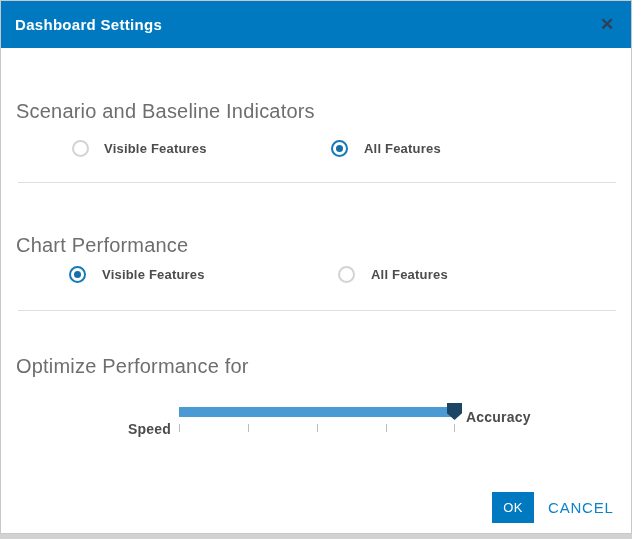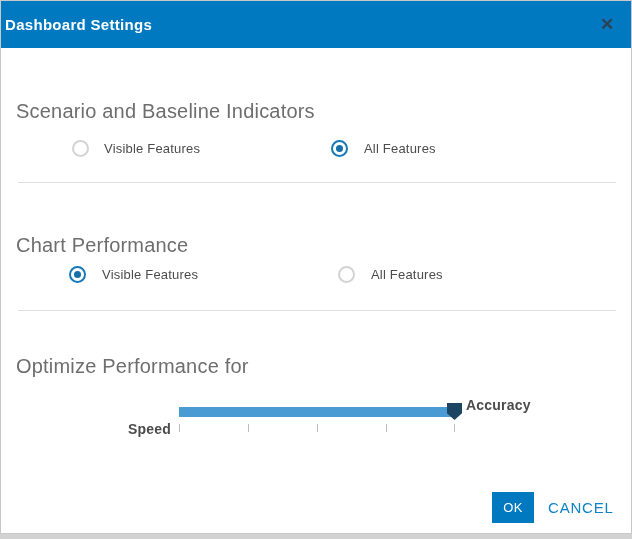--- a/index.html
+++ b/index.html
@@ -14,21 +14,21 @@
     width: 632px; height: 534px;
     background: #ffffff;
     border: 1px solid #c9c9c9;
   }
   .header {
     position: absolute; top: 0; left: 0; right: 0; height: 47px;
     background: #0079c1;
     display: flex; align-items: center;
   }
   .header-title {
-    margin-left: 4px;
+    margin-left: 14px;
     color: #ffffff; font-size: 15px; font-weight: 600;
     letter-spacing: 0.3px;
   }
   .close-btn {
     position: absolute; right: 13px; top: 50%;
     transform: translateY(-50%);
     width: 22px; height: 22px;
     display: flex; align-items: center; justify-content: center;
     color: #2e4154; font-size: 17px; font-weight: 600;
     cursor: pointer; line-height: 1;
@@ -51,21 +51,21 @@
     border: 2px solid #d3d3d3; background: #ffffff;
     position: relative; flex: 0 0 auto;
   }
   .radio-circle.selected { border-color: #1579ba; }
   .radio-circle.selected::after {
     content: ""; position: absolute; left: 3px; top: 3px;
     width: 7px; height: 7px; border-radius: 50%;
     background: #156fa8;
   }
   .radio-label {
-    color: #4c4c4c; font-size: 13px; font-weight: 400;
+    color: #4c4c4c; font-size: 13px; font-weight: 700;
     letter-spacing: 0.2px; white-space: nowrap;
   }
   .slider-end-label {
     position: absolute;
     color: #4c4c4c; font-size: 14px; font-weight: 700;
     letter-spacing: 0.2px; line-height: 16px; white-space: nowrap;
   }
   .slider-track {
     position: absolute; left: 178px; top: 406px;
     width: 278px; height: 10px;
@@ -132,21 +132,21 @@
     <span class="radio-label" style="margin-left: 16px;">All Features</span>
   </div>
 
   <div class="divider" style="top: 309px;"></div>
 
   <div class="section-heading" style="top: 354px;">Optimize Performance for</div>
 
   <div class="slider-end-label" style="left: 127px; top: 420px;">Speed</div>
   <div class="slider-track"></div>
   <div class="slider-handle"></div>
-  <div class="slider-end-label" style="left: 465px; top: 396px;">Accuracy</div>
+  <div class="slider-end-label" style="left: 465px; top: 408px;">Accuracy</div>
 
   <div class="slider-tick" style="left: 178px;"></div>
   <div class="slider-tick" style="left: 247px;"></div>
   <div class="slider-tick" style="left: 316px;"></div>
   <div class="slider-tick" style="left: 385px;"></div>
   <div class="slider-tick" style="left: 453px;"></div>
 
   <button class="ok-btn">OK</button>
   <button class="cancel-btn">CANCEL</button>
 

